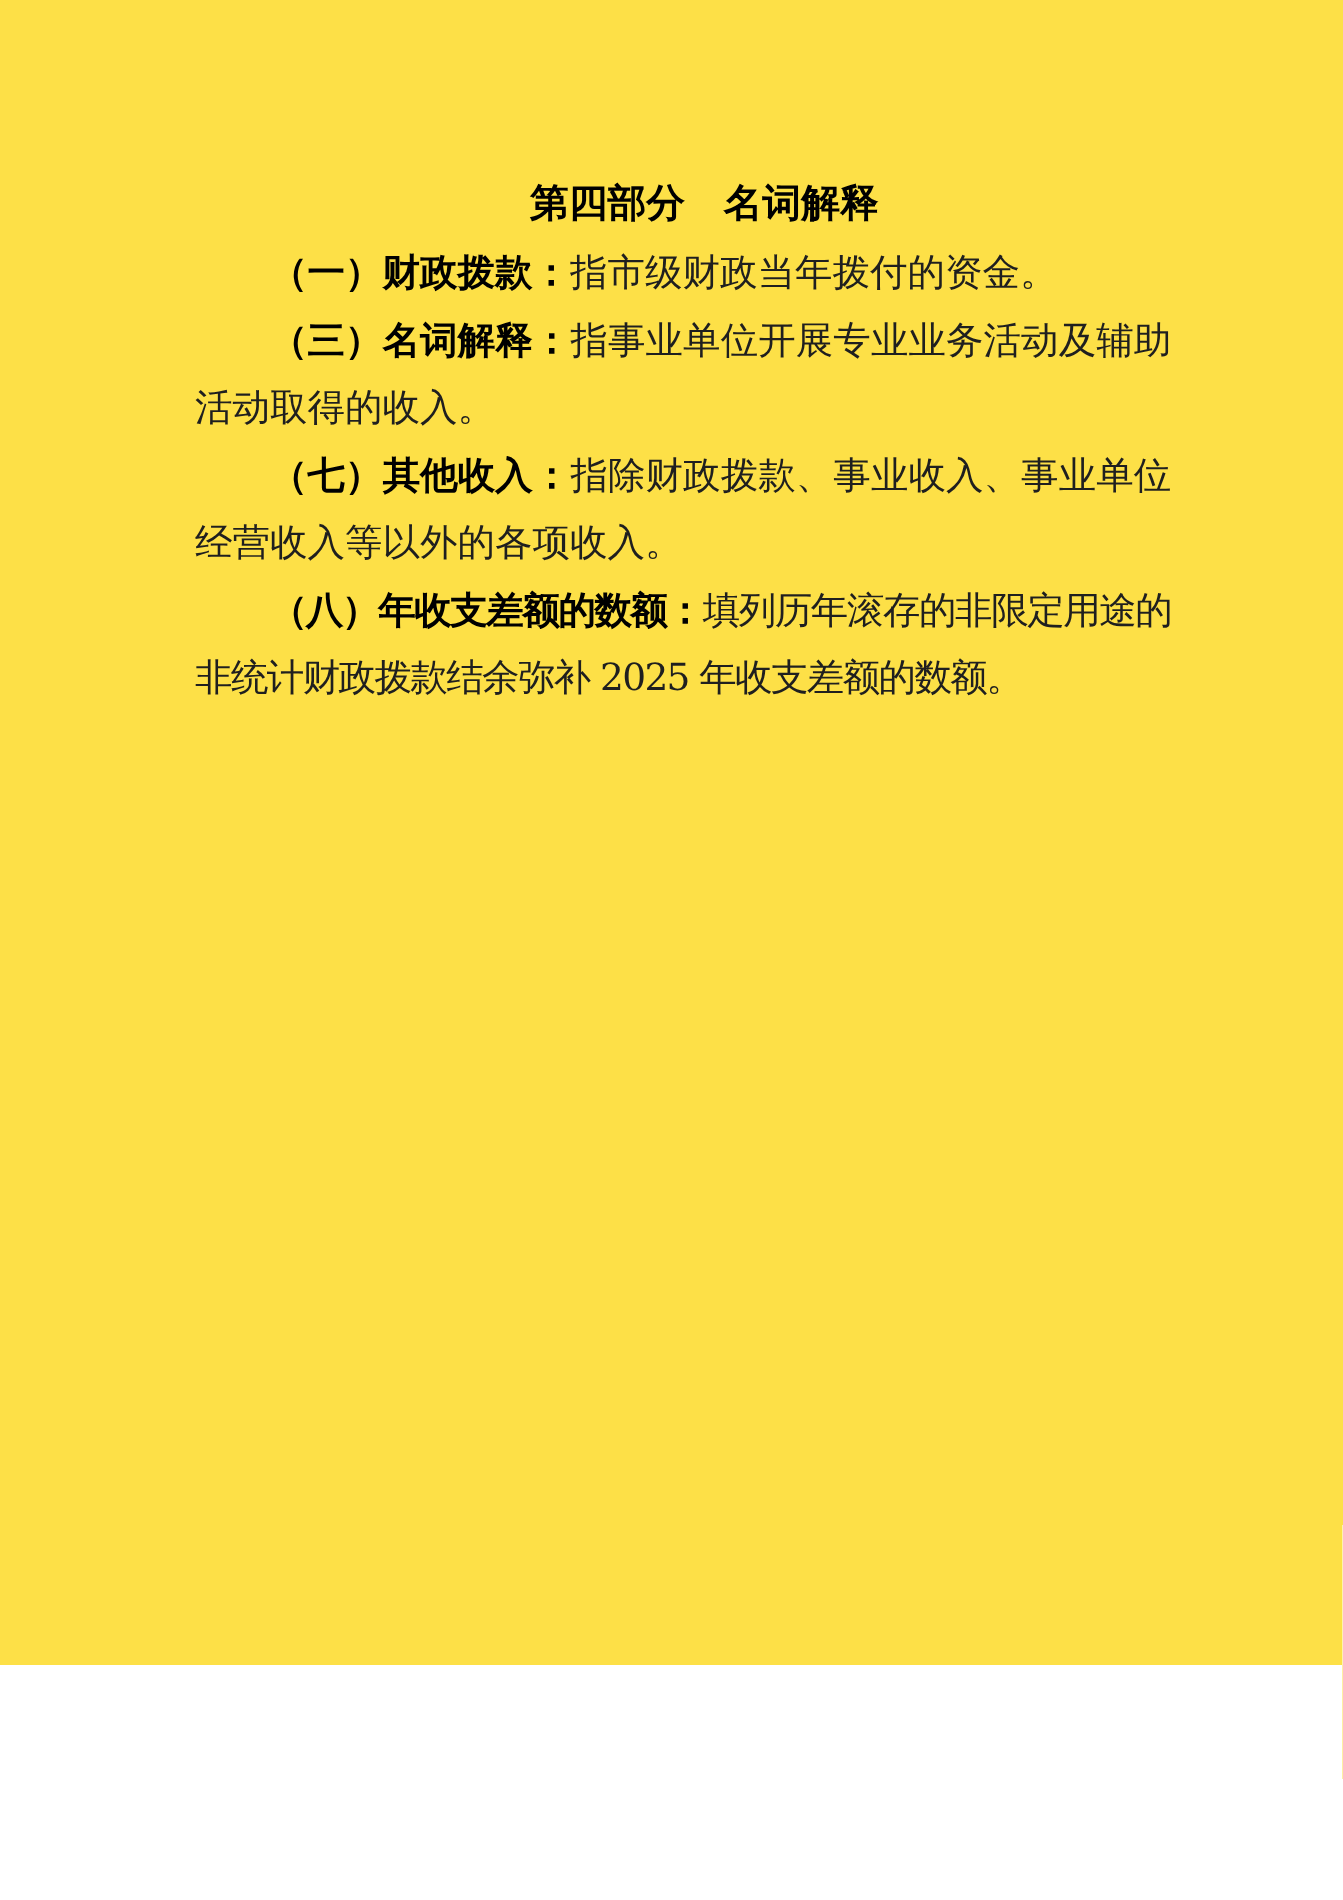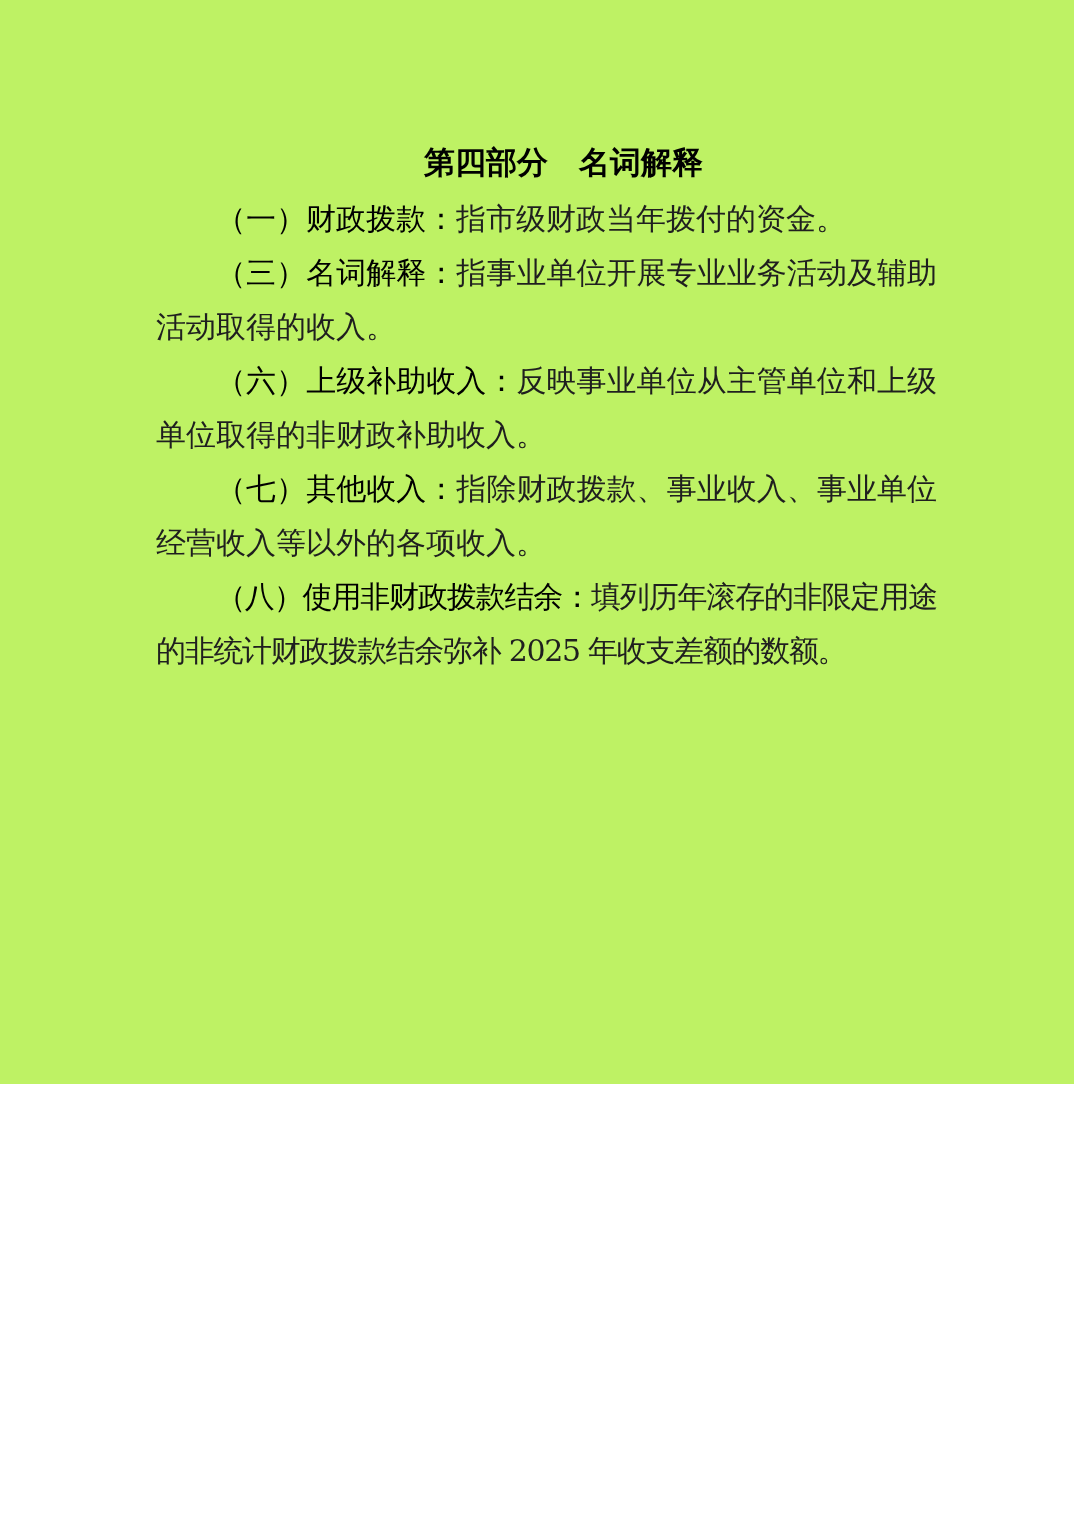--- a/index.html
+++ b/index.html
@@ -3,22 +3,22 @@
 <meta charset="utf-8">
 <style>
   html, body {
     margin: 0;
     padding: 0;
     background: #ffffff;
   }
   .page {
     position: relative;
     width: 1074px;
-    height: 1084px;
-    background: #bef264;
+    height: 1332px;
+    background: #fde047;
     box-sizing: border-box;
     padding: 134px 137px 0 156px;
     overflow: hidden;
   }
   .content {
     width: 781px;
   }
   .doc-title {
     font-family: "Liberation Sans", "DejaVu Sans", sans-serif;
     font-weight: 700;
@@ -47,35 +47,34 @@
     font-family: "DejaVu Serif", "Liberation Serif", serif;
     font-size: 30px;
     line-height: 54px;
     color: #1f1f1f;
     margin: 0;
     text-indent: 60px;
     text-align: justify;
     text-justify: inter-ideograph;
   }
   .term .label {
-    font-weight: 400;
+    font-weight: 700;
     color: #000000;
   }
   
   .terms .term:last-child {
     letter-spacing: -1.3px;
   }
 </style>
 </head>
 <body>
 
 <div class="page">
   <div class="content">
     <h1 class="doc-title">第四部分　名词解释</h1>
     <div class="terms" id="terms">
         <p class="term"><span class="label">（一）财政拨款：</span><span>指市级财政当年拨付的资金。</span></p>
         <p class="term"><span class="label">（三）名词解释：</span><span>指事业单位开展专业业务活动及辅助活动取得的收入。</span></p>
-        <p class="term"><span class="label">（六）上级补助收入：</span><span>反映事业单位从主管单位和上级单位取得的非财政补助收入。</span></p>
         <p class="term"><span class="label">（七）其他收入：</span><span>指除财政拨款、事业收入、事业单位经营收入等以外的各项收入。</span></p>
-        <p class="term"><span class="label">（八）使用非财政拨款结余：</span><span>填列历年滚存的非限定用途的非统计财政拨款结余弥补 2025 年收支差额的数额。</span></p>
+        <p class="term"><span class="label">（八）年收支差额的数额：</span><span>填列历年滚存的非限定用途的非统计财政拨款结余弥补 2025 年收支差额的数额。</span></p>
       </div>
   </div>
 </div>
 
 </body></html>

